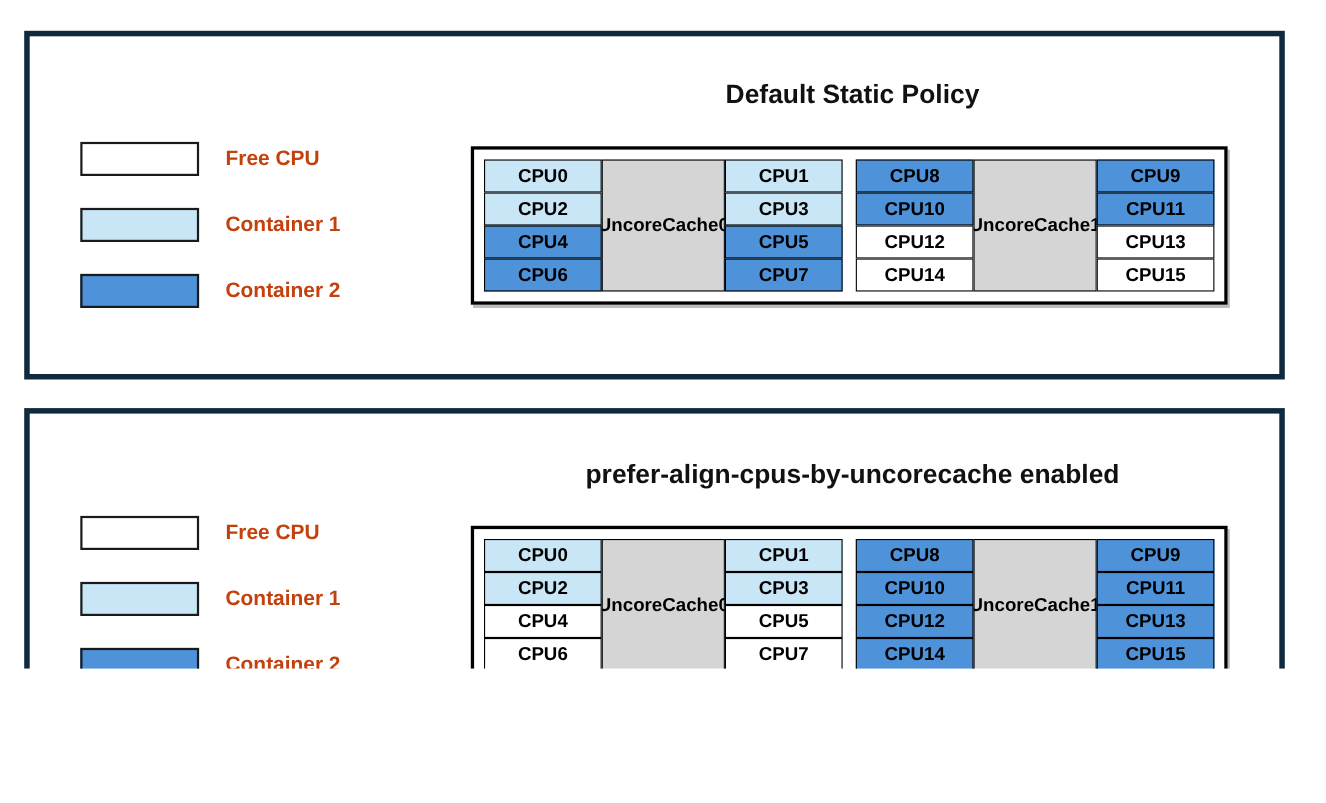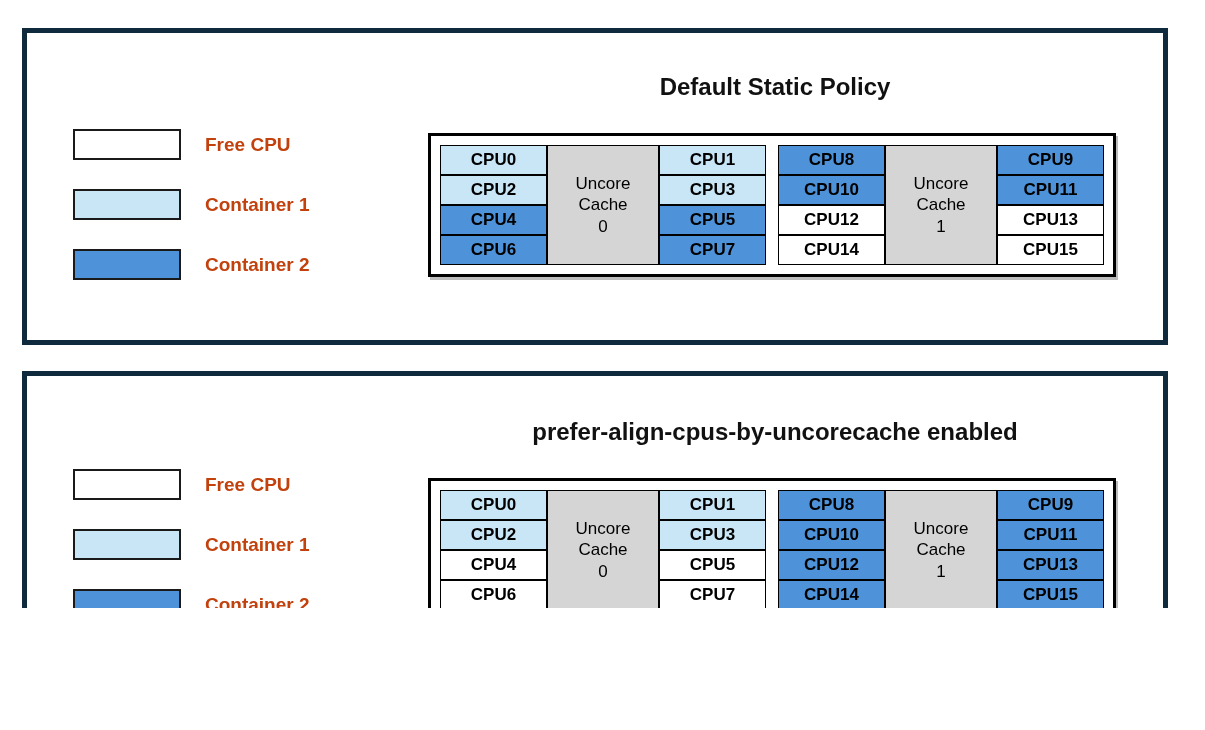--- a/index.html
+++ b/index.html
@@ -94,25 +94,25 @@
     font-weight: bold;
     color: #000000;
     white-space: nowrap;
   }
   .cache-box {
     grid-column: 2;
     grid-row: 1 / span 4;
     box-sizing: border-box;
     border: 1px solid #000000;
     display: flex;
-    flex-direction: column;
+    flex-direction: row;
     align-items: center;
     justify-content: center;
     font-size: 17px;
-    font-weight: normal;
+    font-weight: bold;
     color: #000000;
     line-height: 1.25;
     text-align: center;
   }
 </style>
 </head>
 <body>
 
 <div id="canvas">
     <div class="panel panel-0">

